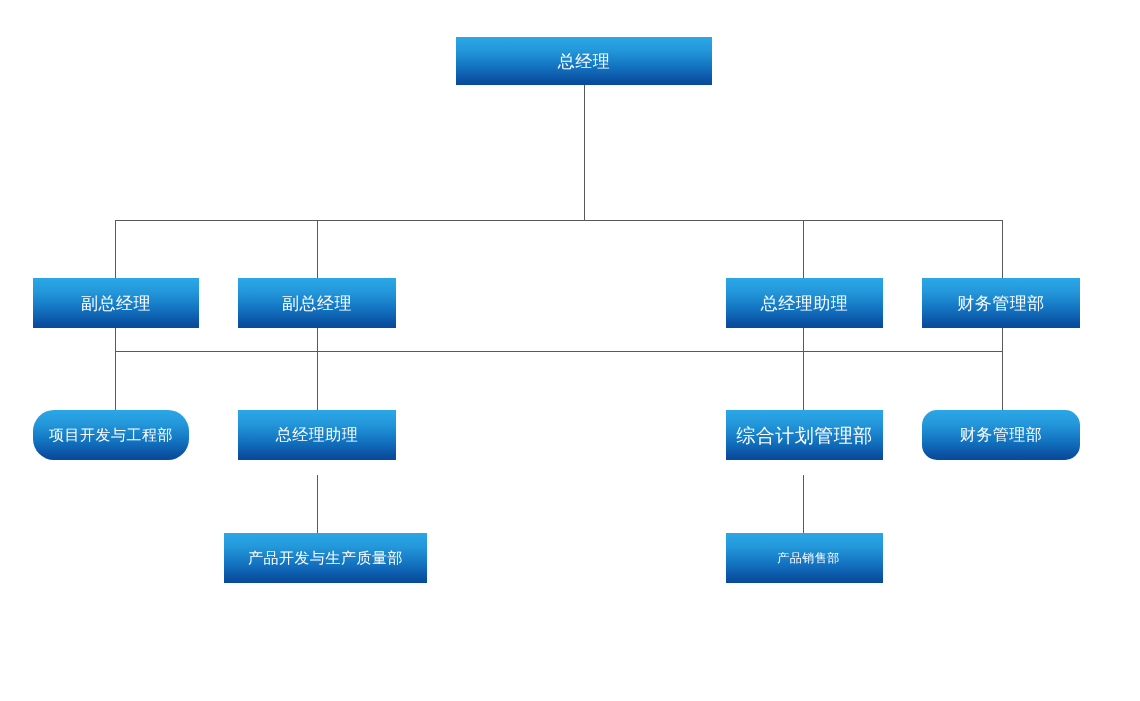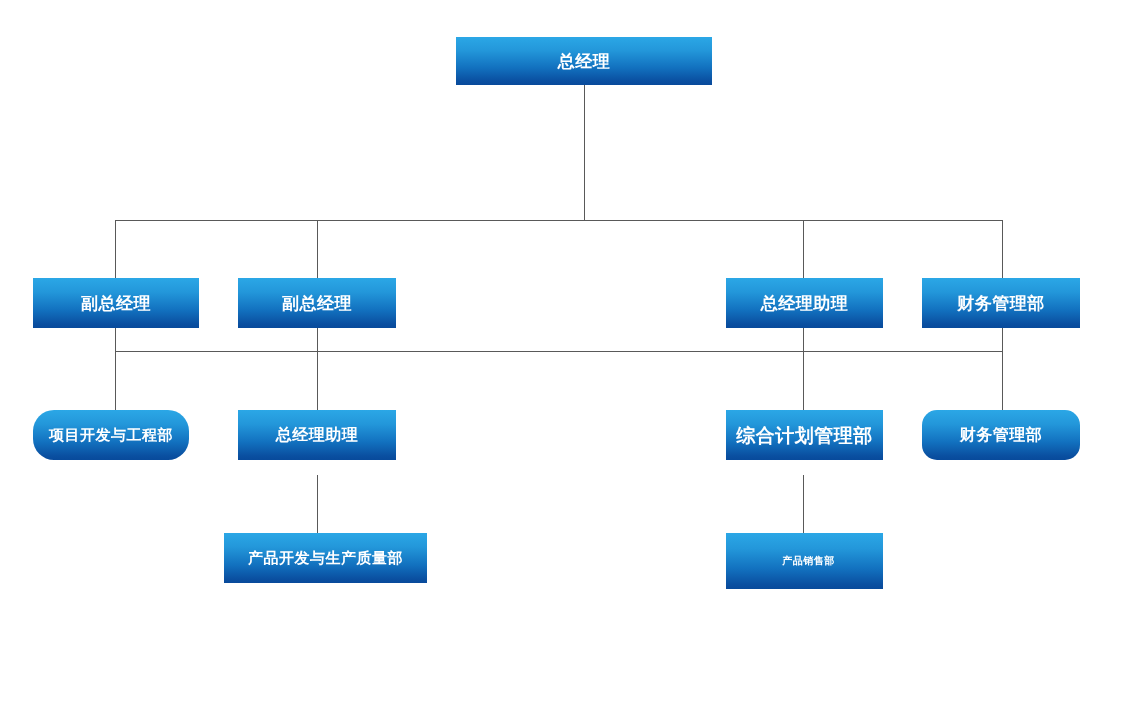--- a/index.html
+++ b/index.html
@@ -19,21 +19,21 @@
     overflow: hidden;
   }
   .node {
     position: absolute;
     box-sizing: border-box;
     display: flex;
     align-items: center;
     justify-content: center;
     color: #ffffff;
     font-size: 17px;
-    font-weight: bold;
+    font-weight: normal;
     letter-spacing: 0.5px;
     line-height: 1;
     text-align: center;
     background: linear-gradient(to bottom, #2ba7e6 0%, #2397da 28%, #1271bf 64%, #0a4fa0 92%, #084a9b 100%);
     white-space: nowrap;
     user-select: none;
   }
   .node-label {
     display: block;
     pointer-events: none;
@@ -106,17 +106,17 @@
     <span class="node-label">财务管理部</span>
   </div>
 
   <div class="connector v" style="left:317px; top:475px; height:58px;"></div>
   <div class="connector v" style="left:803px; top:475px; height:58px;"></div>
 
   <div class="node" style="left:224px; top:533px; width:203px; height:50px; font-size:15px;">
     <span class="node-label">产品开发与生产质量部</span>
   </div>
 
-  <div class="node" style="left:726px; top:533px; width:157px; height:56px; font-size:10px;padding-left:8px;">
+  <div class="node" style="left:726px; top:533px; width:157px; height:50px; font-size:12px;padding-left:8px;">
     <span class="node-label">产品销售部</span>
   </div>
 
 </div>
 
 </body></html>

